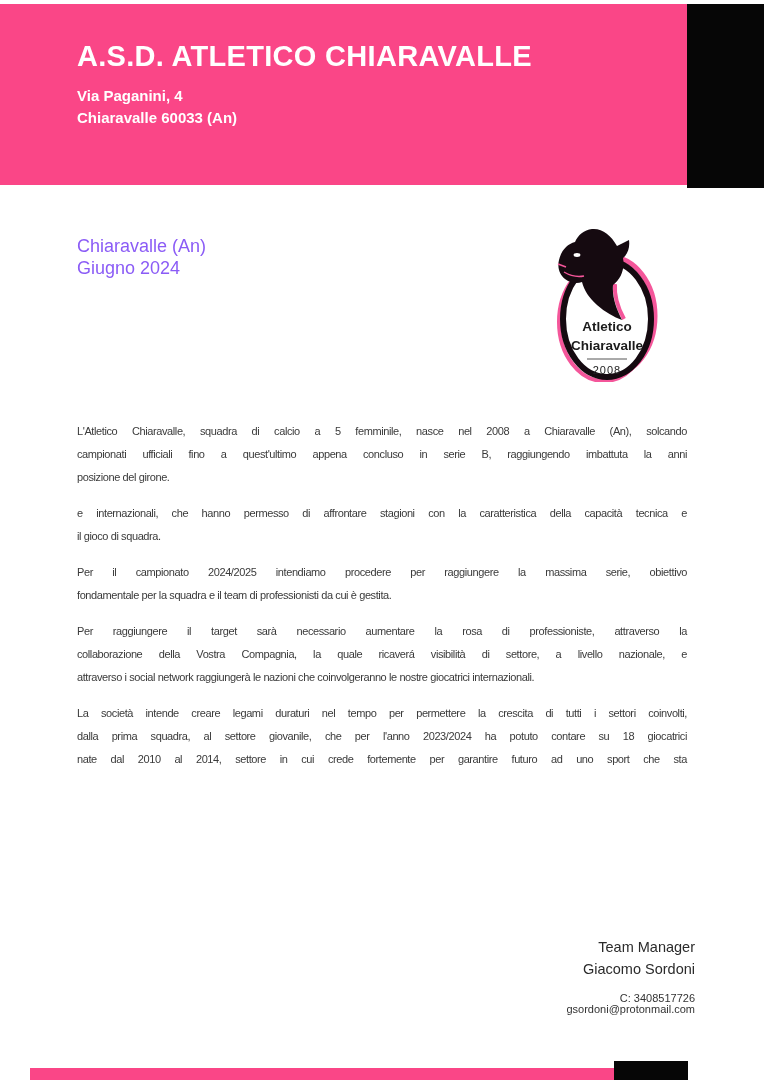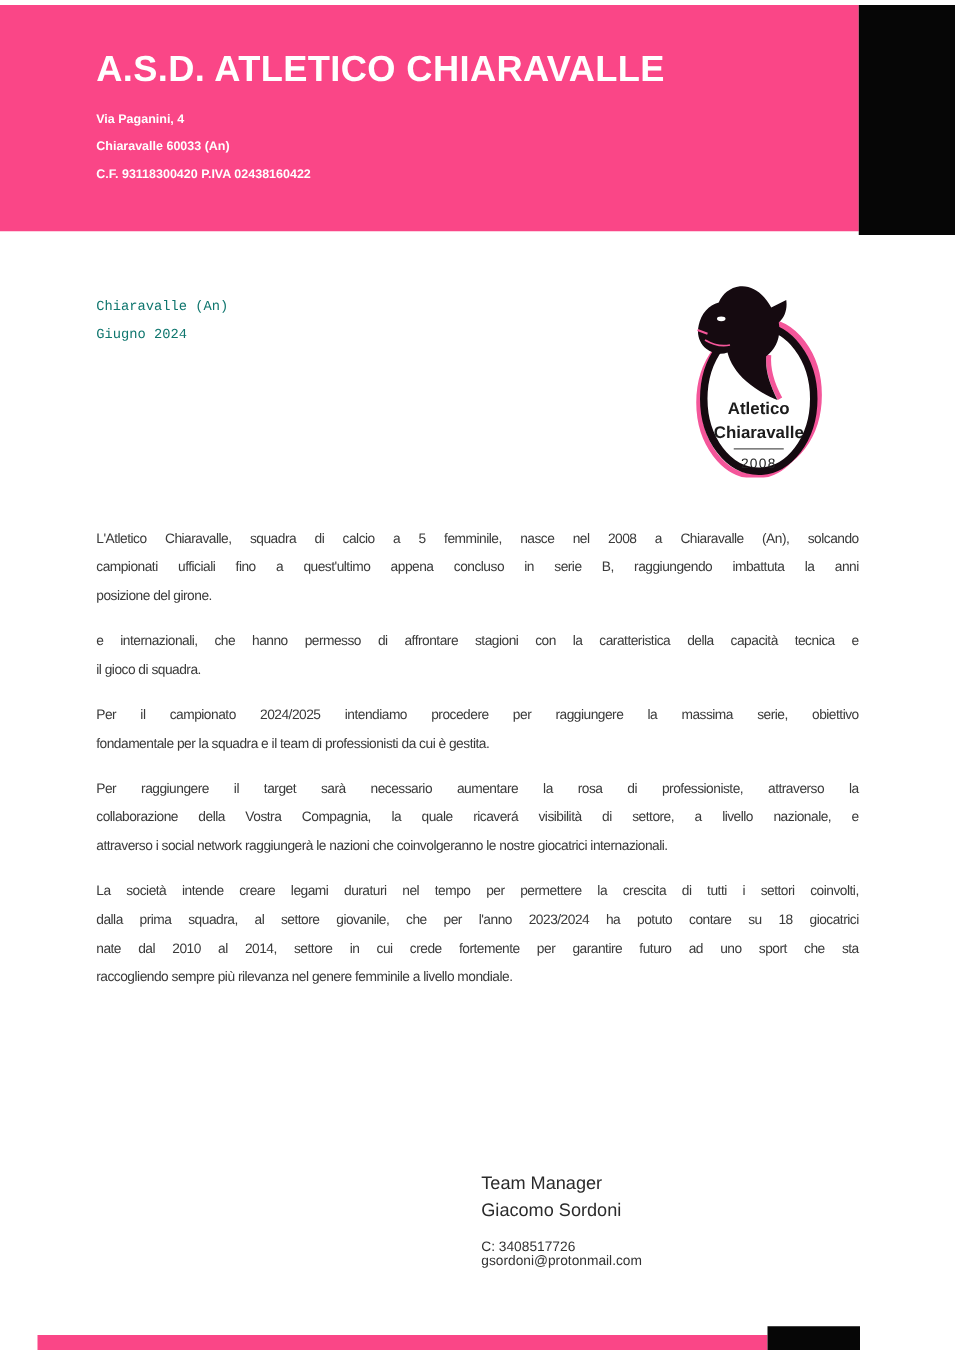--- a/index.html
+++ b/index.html
@@ -10,60 +10,59 @@
   }
   
   .header-band { position:absolute; left:0; top:0; width:687px; height:181px; background:#fa4687; }
   .corner-top  { position:absolute; left:687px; top:0; width:77px; height:184px; background:#060606; }
   .page-title  {
     position:absolute; left:77px; top:36px; width:560px;
     color:#ffffff; font-size:29px; font-weight:bold; letter-spacing:0.3px; white-space:nowrap;
   }
   .header-address {
     position:absolute; left:77px; top:81px; width:480px;
-    color:#ffffff; font-size:10px; font-weight:bold; line-height:22px;
+    color:#ffffff; font-size:15px; font-weight:bold; line-height:22px;
   }
   
-  .dateline { position:absolute; left:77px; top:231px; font-size:11px; line-height:22px; color:#0f766e;font-family:Liberation Mono, monospace; }
+  .dateline { position:absolute; left:77px; top:231px; font-size:18px; line-height:22px; color:#8b5cf6; }
   
   .logo-wrap { position:absolute; left:550px; top:220px; width:112px; height:158px; }
   .logo-wrap svg { display:block; }
   .logo-name { font-family:"Liberation Sans", sans-serif; font-weight:bold; font-size:13.5px; fill:#1c1c1c; }
   .logo-year { font-family:"Liberation Sans", sans-serif; font-size:11px; letter-spacing:1px; fill:#222; }
   
   .body-text {
     position:absolute; left:77px; top:416px; width:610px;
     font-size:11px; letter-spacing:-0.4px; line-height:23px; color:#3a3a3a;
   }
   .paragraph { margin:0 0 13px 0; }
   .line { text-align:justify; text-align-last:justify; }
   .line.last { text-align-last:left; }
   
   .signature {
-    position:absolute; right:79px; top:932px; width:300px;
-    color:#2b2b2b;
+    position:absolute; right:69px; top:932px; width:300px;
+    text-align:right; color:#2b2b2b;
   }
   .sig-main { font-size:14.5px; line-height:22px; }
   .sig-contact { margin-top:13px; font-size:11px; line-height:10.5px; color:#333; }
   
   .footer-bar   { position:absolute; left:30px; top:1064px; width:584px; height:16px; background:#fa4687; }
   .corner-bottom{ position:absolute; left:614px; top:1057px; width:74px; height:23px; background:#060606; }
 </style>
 </head>
 <body>
 
 <div class="page">
 
   <div class="header-band"></div>
   <div class="corner-top"></div>
   <div class="page-title">A.S.D. ATLETICO CHIARAVALLE</div>
   <div class="header-address">
     <div>Via Paganini, 4</div>
     <div>Chiaravalle 60033 (An)</div>
-    <div>C.F. 93118300420 P.IVA 02438160422</div>
   </div>
 
   <div class="dateline">
     <div>Chiaravalle (An)</div>
     <div>Giugno 2024</div>
   </div>
 
   <div class="logo-wrap">
     <svg viewBox="0 0 112 158" width="112" height="158">
 
@@ -107,21 +106,20 @@
       </div>
       <div class="paragraph">
         <div class="line">Per raggiungere il target sarà necessario aumentare la rosa di professioniste, attraverso la</div>
         <div class="line">collaborazione della Vostra Compagnia, la quale ricaverá visibilità di settore, a livello nazionale, e</div>
         <div class="line last">attraverso i social network raggiungerà le nazioni che coinvolgeranno le nostre giocatrici internazionali.</div>
       </div>
       <div class="paragraph">
         <div class="line">La società intende creare legami duraturi nel tempo per permettere la crescita di tutti i settori coinvolti,</div>
         <div class="line">dalla prima squadra, al settore giovanile, che per l'anno 2023/2024 ha potuto contare su 18 giocatrici</div>
         <div class="line">nate dal 2010 al 2014, settore in cui crede fortemente per garantire futuro ad uno sport che sta</div>
-        <div class="line last">raccogliendo sempre più rilevanza nel genere femminile a livello mondiale.</div>
       </div>
     </div>
 
   <div class="signature">
     <div class="sig-main">
       <div>Team Manager</div>
       <div>Giacomo Sordoni</div>
     </div>
     <div class="sig-contact">
       <div>C: 3408517726</div>

